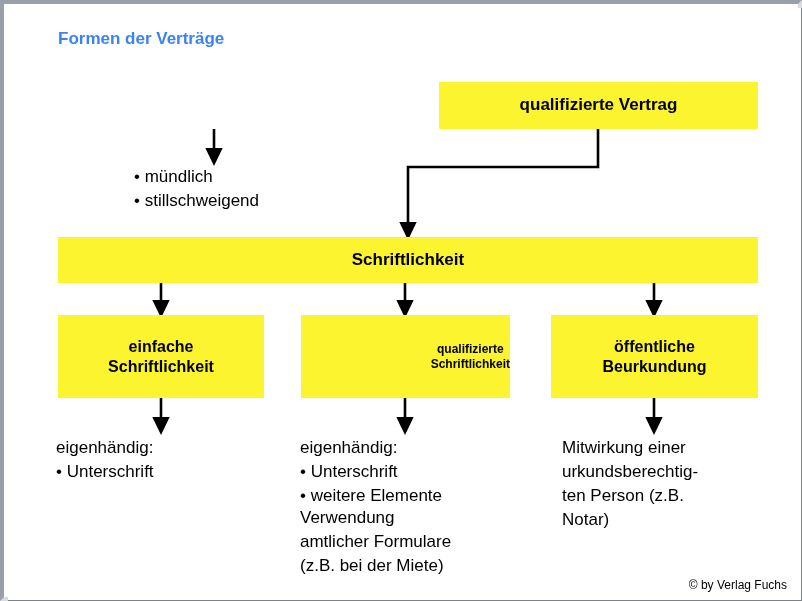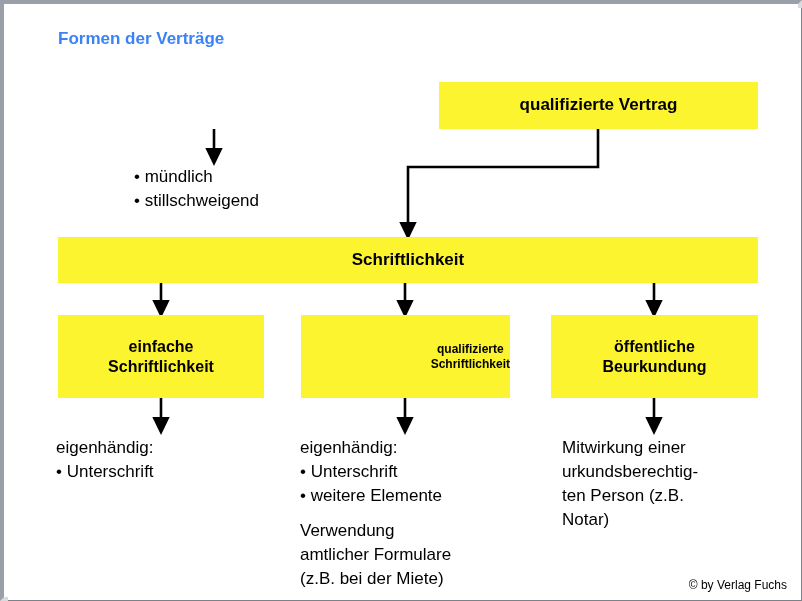--- a/index.html
+++ b/index.html
@@ -107,21 +107,21 @@
     position: absolute;
     font-size: 17px;
     color: #000000;
     line-height: 1.42;
     white-space: pre-line;
   }
 
   #list-formlos { left: 126px; top: 157px; }
   #txt-einfache-1 { left: 48px; top: 428px; }
   #txt-qual-1 { left: 292px; top: 428px; }
-  #txt-qual-2 { left: 292px; top: 511px; }
+  #txt-qual-2 { left: 292px; top: 498px; }
   #txt-oeff-1 { left: 554px; top: 428px; }
 
   #copyright {
     position: absolute;
     right: 14px;
     bottom: 8px;
     font-size: 12px;
     color: #000000;
     white-space: nowrap;
   }

